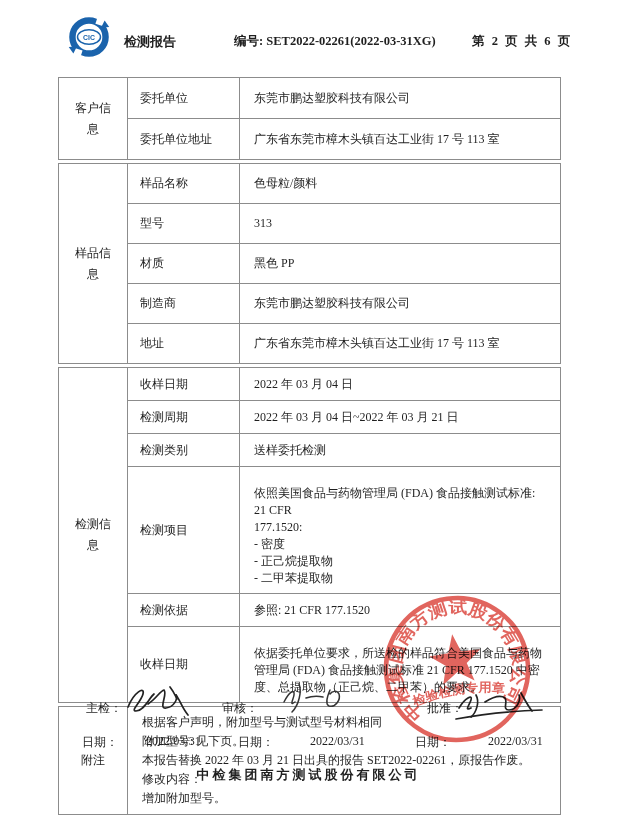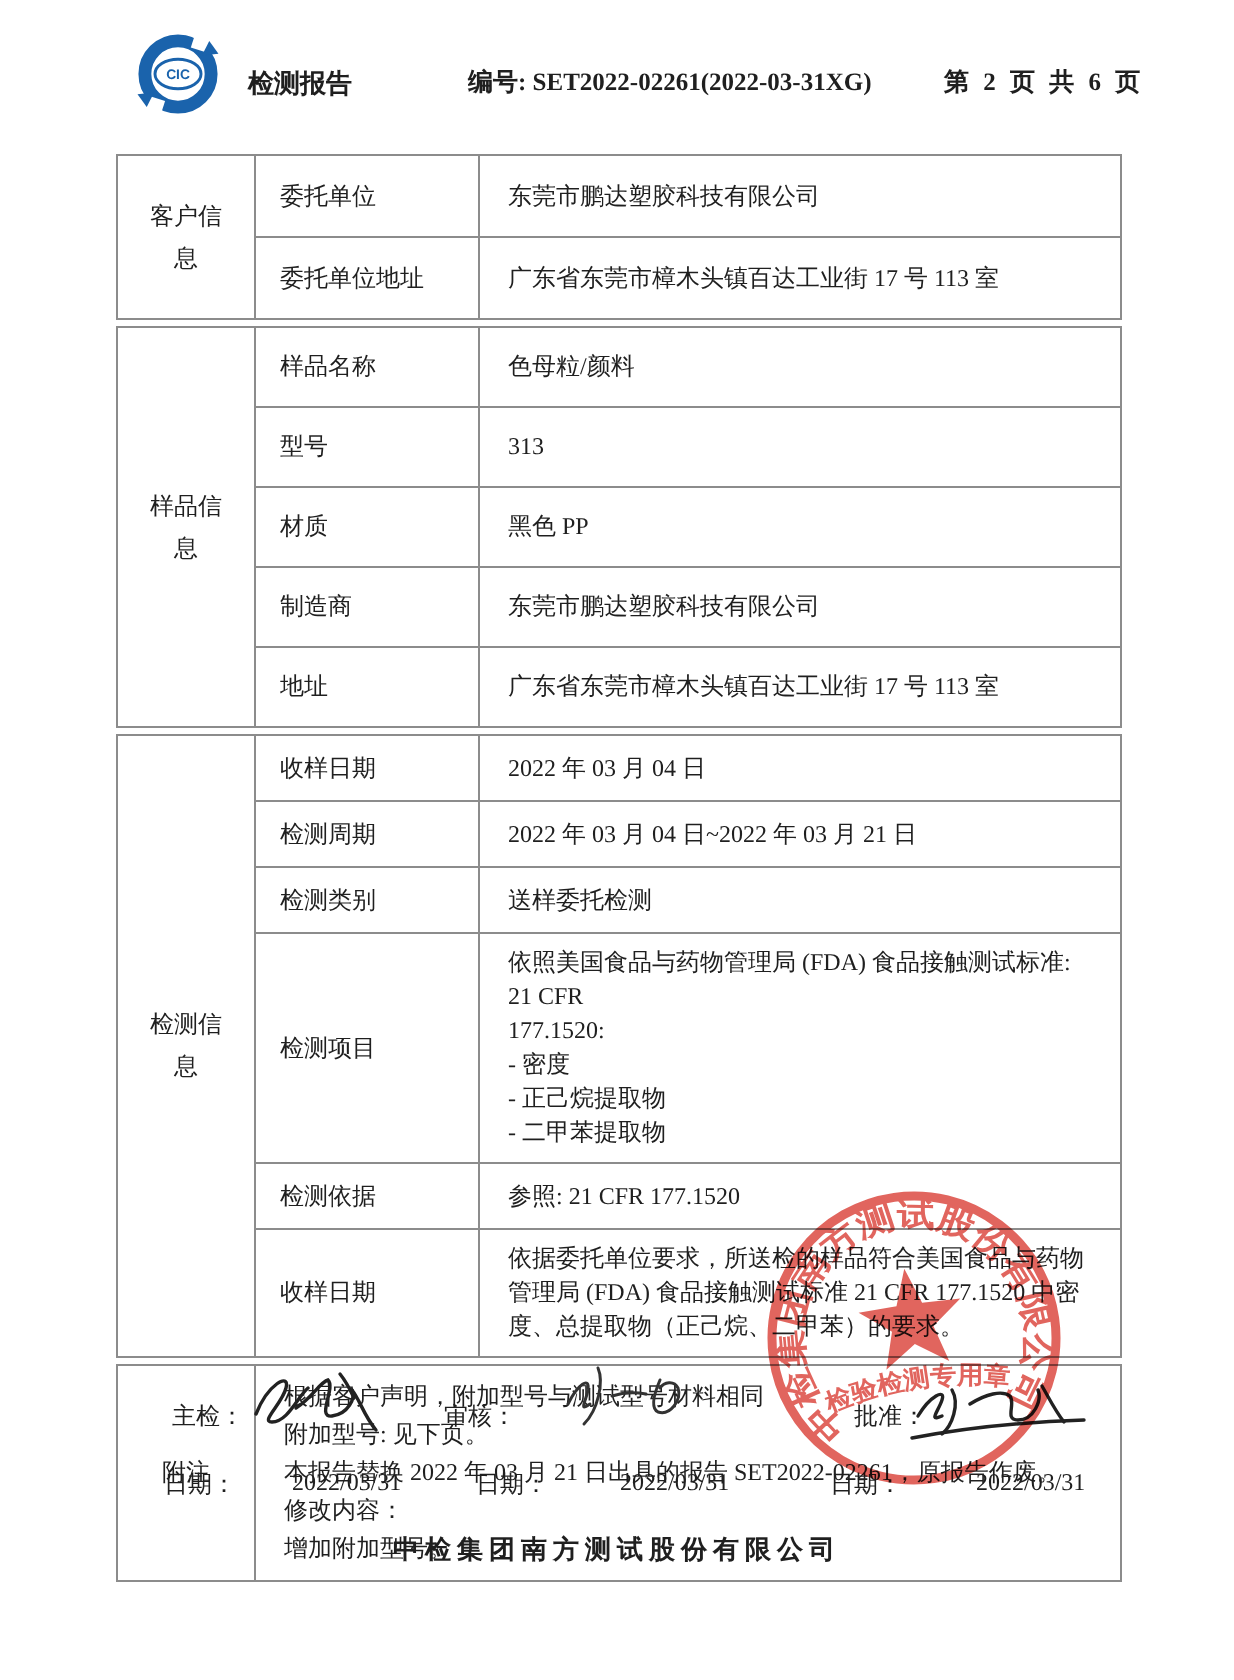--- a/index.html
+++ b/index.html
@@ -14,21 +14,21 @@
   
   .tables{position:absolute;top:77px;left:58px;width:503px;}
   table.sec{border-collapse:collapse;width:503px;table-layout:fixed;margin:0 0 3px 0;}
   table.sec td{border:1px solid #8c8c8c;vertical-align:middle;font-size:12px;}
   td.c1{width:46px;text-align:center;padding:3px 11px;line-height:21px;}
   td.c2{width:99px;padding:3px 0 3px 12px;}
   td.c3{padding:4px 10px 4px 14px;line-height:17px;}
   .sec-customer td{height:32px;}
   .sec-sample td{height:31px;}
   .sec-test tr.single td{height:24px;}
-  .sec-test td.tall{padding-top:6px;padding-bottom:6px;}
+  .sec-test td.tall{padding-top:18px;padding-bottom:6px;}
   .vline{line-height:17px;}
   td.c23{padding:6px 12px 6px 14px;line-height:19px;}
   
   .signs{position:absolute;left:58px;top:678px;width:503px;height:90px;}
   .signs .lbl{position:absolute;white-space:nowrap;font-size:12px;}
   .sig-svg{position:absolute;}
   
   .stamp{position:absolute;left:368px;top:580px;width:178px;height:178px;z-index:6;
          opacity:.85;mix-blend-mode:multiply;transform:rotate(-8deg);pointer-events:none;}
   

